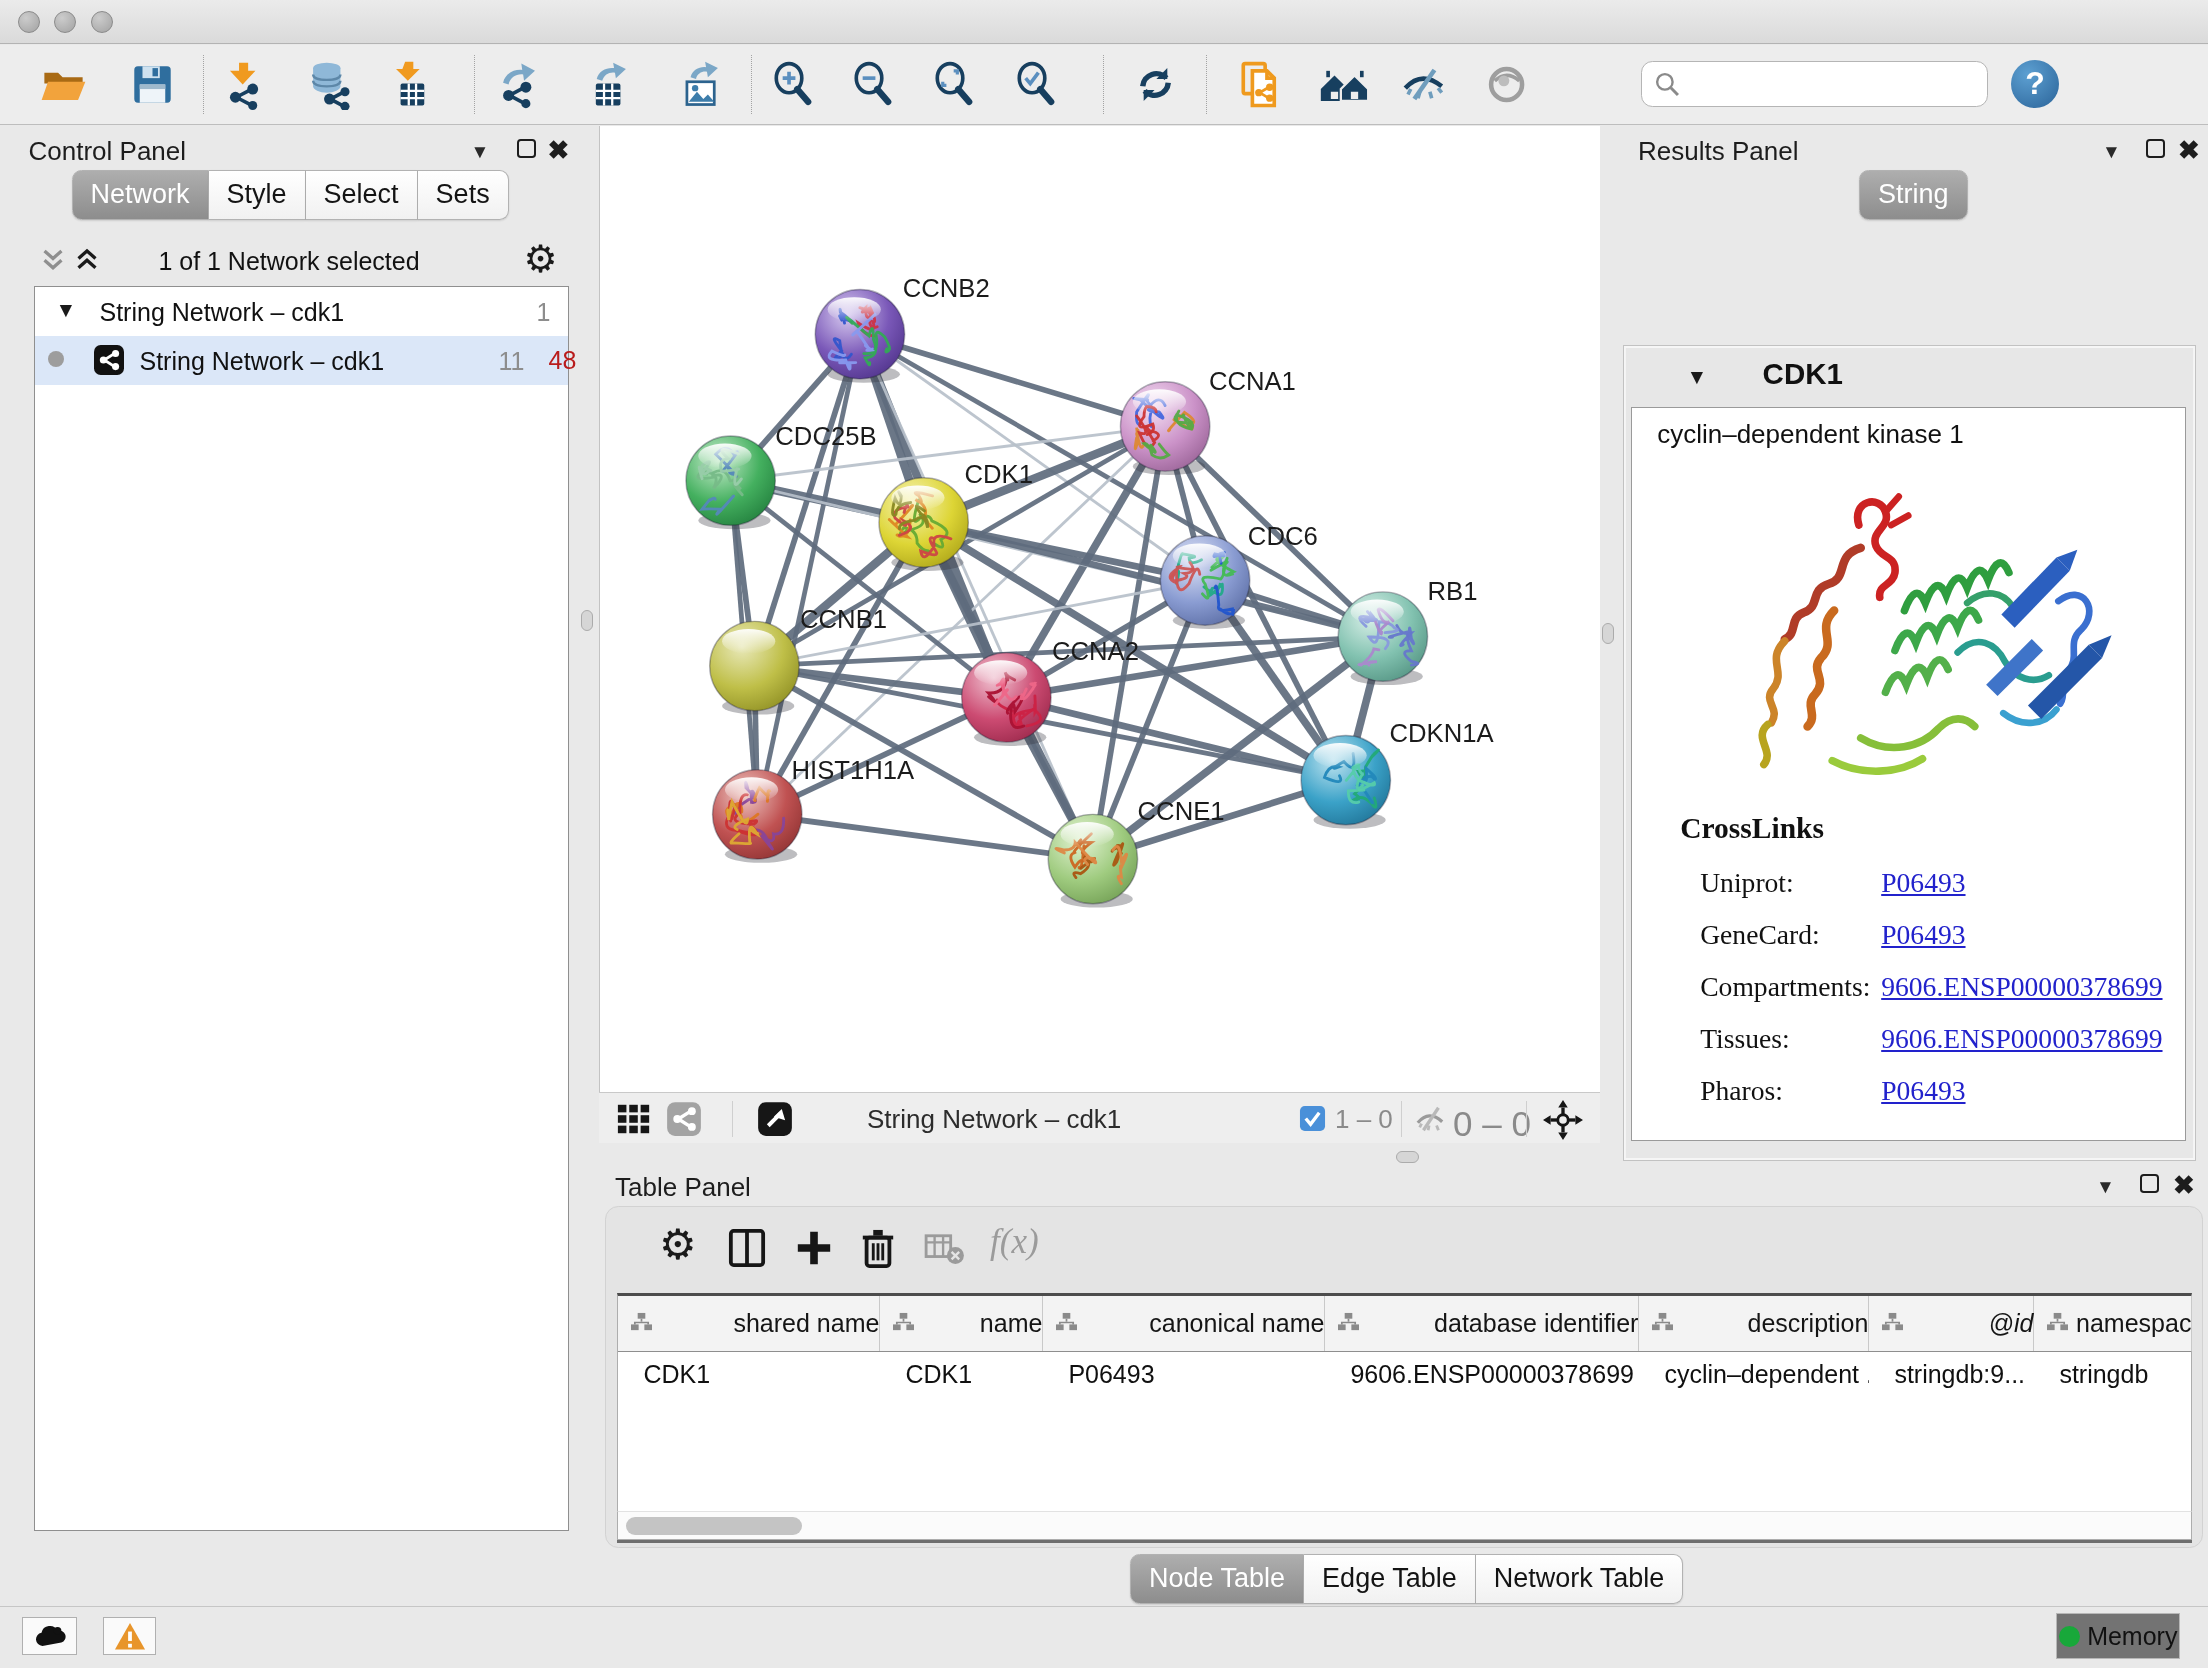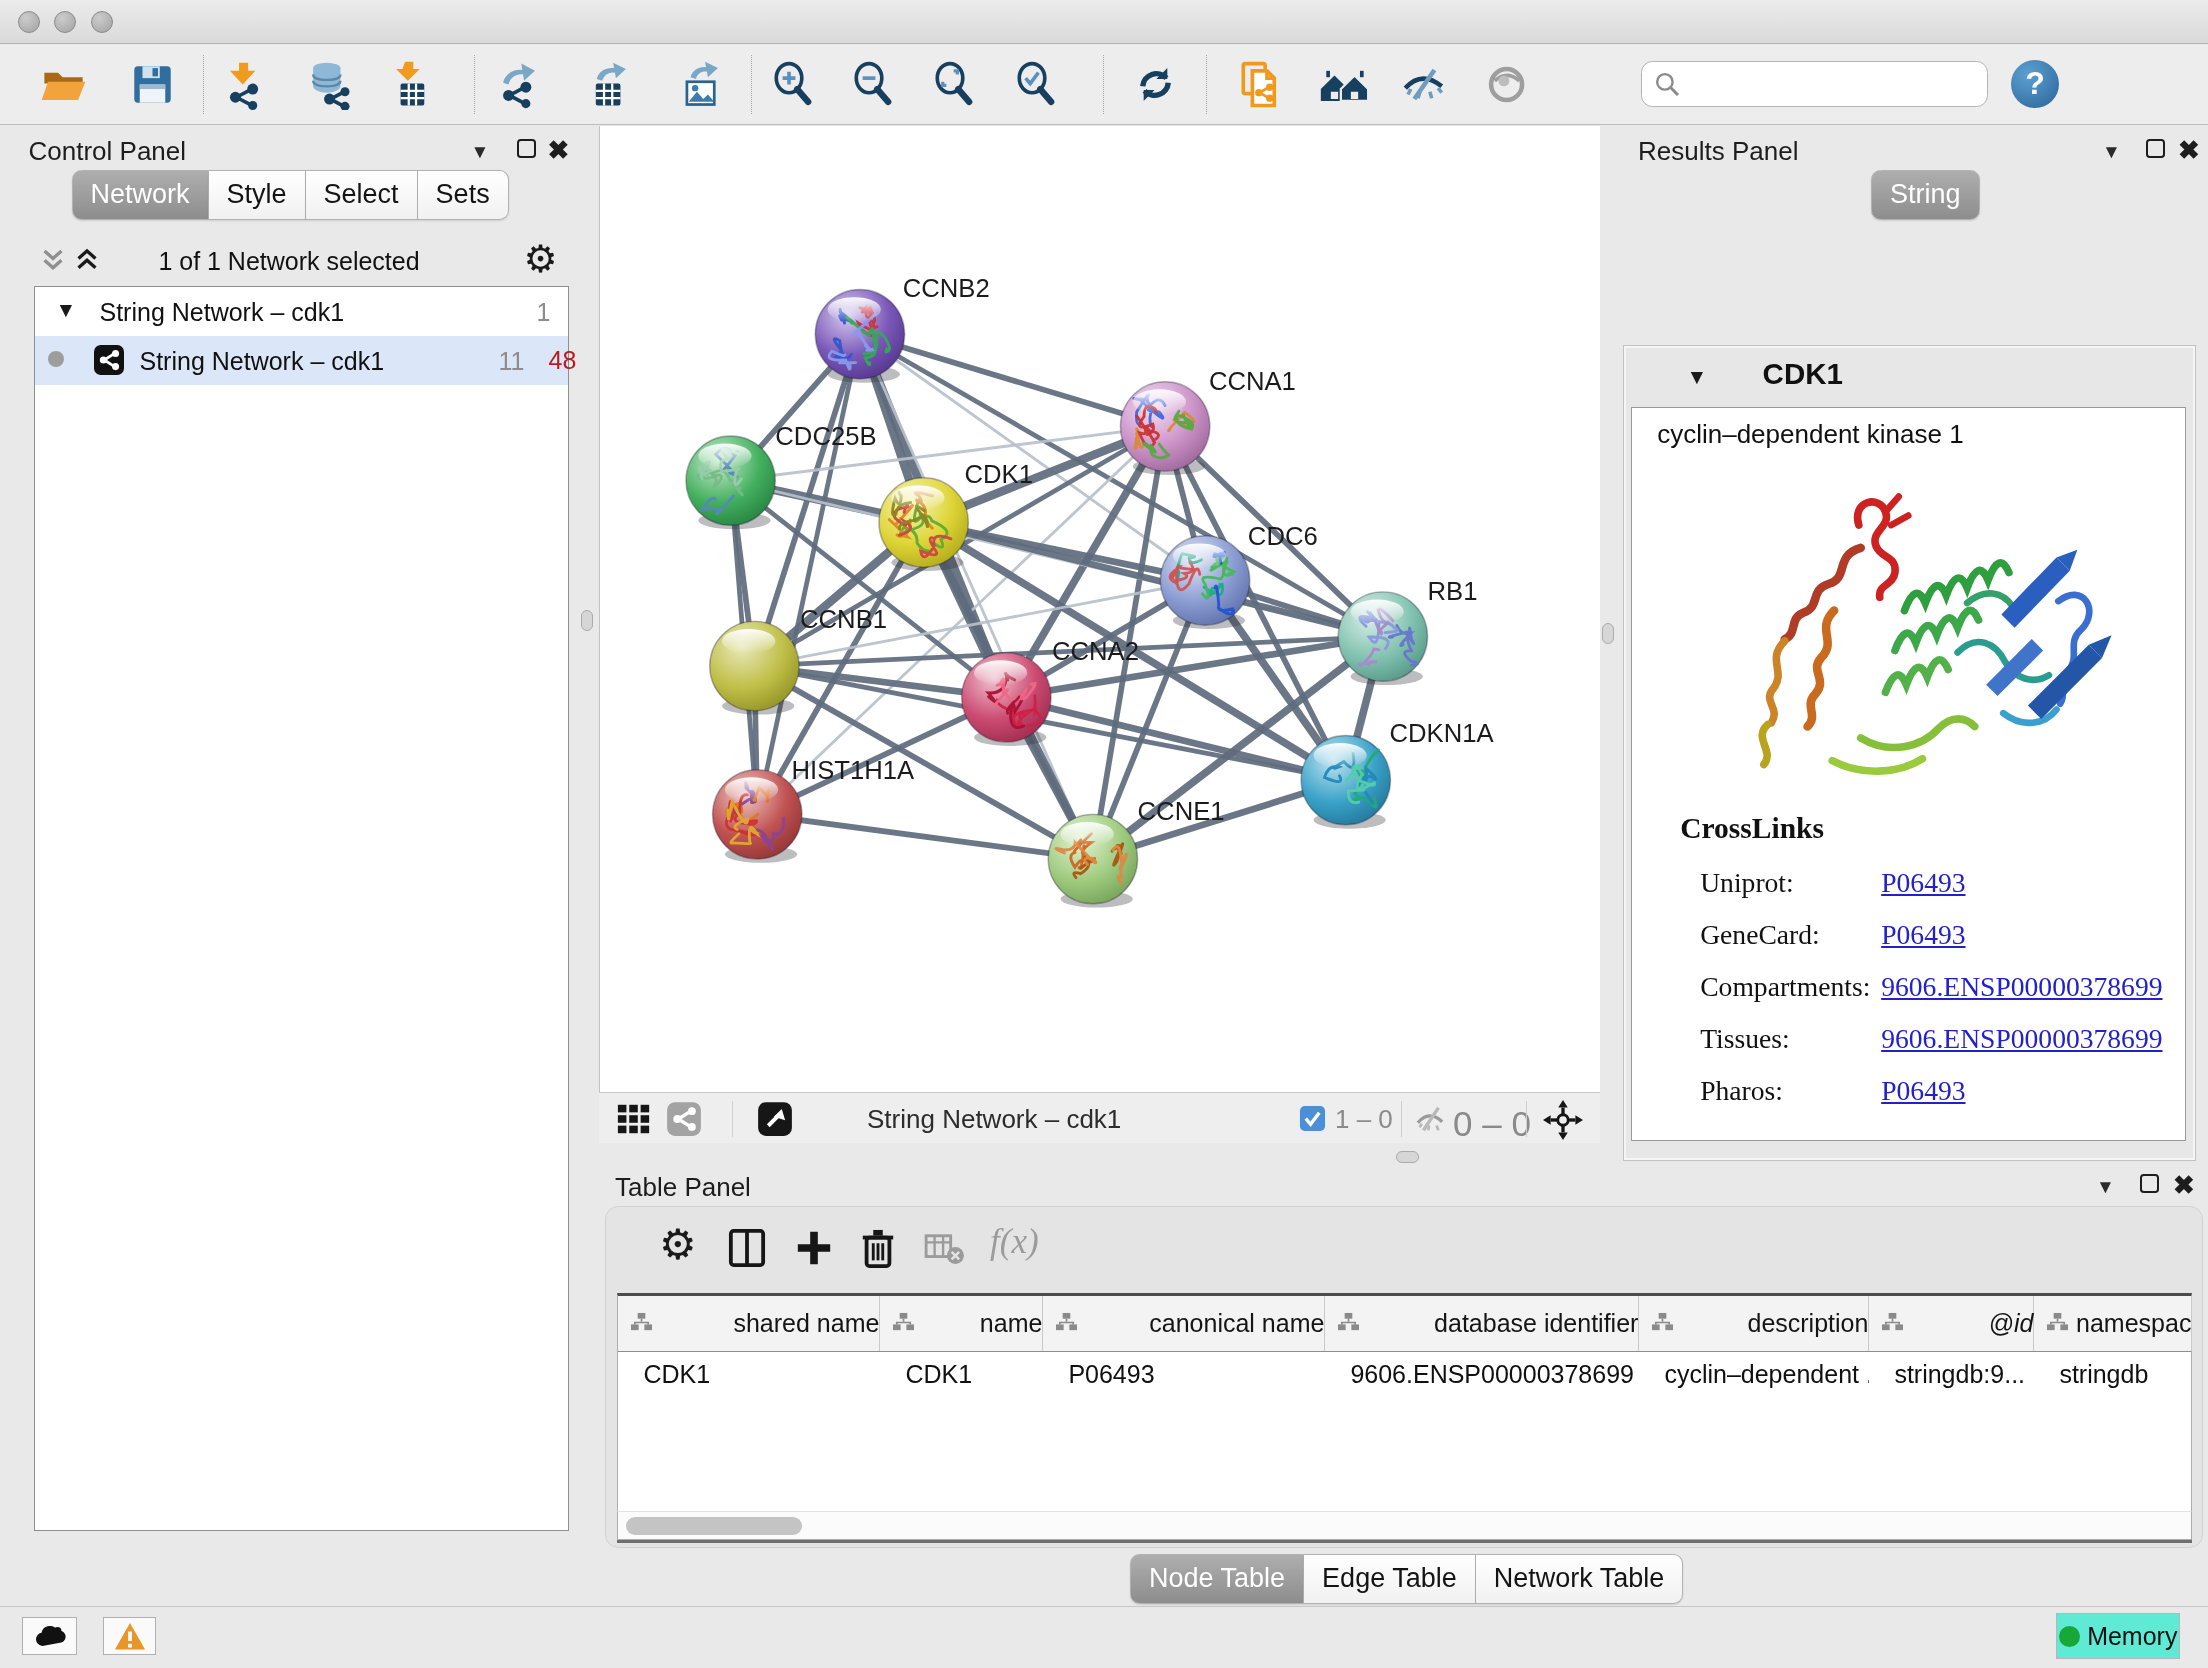--- a/index.html
+++ b/index.html
@@ -586,21 +586,21 @@
 </div>
 
 <div class="oval" style="left:1396px;top:1151px;width:23px;height:12.4px"></div>
 
 <div class="abs" id="results-panel" style="left:1615px;top:125px;width:586px;height:1039px">
   <div class="phdr-title" style="left:23px;top:11.4px">Results Panel</div>
   <div class="hcaret" style="left:487px;top:16px">▼</div>
   <div class="hfloat" style="left:531px;top:14.3px"></div>
   <div class="hclose" style="left:563px;top:9.5px">✖</div>
 
-  <div class="seg" style="left:256px;top:45px">
+  <div class="seg" style="left:244px;top:45px">
     <div class="tab sel" style="border-radius:9.5px">String</div>
   </div>
 
 
   <div class="gbox" style="left:7.6px;top:220px;width:573px;height:816px">
     <span class="abs" style="left:63px;top:19px;font-size:21px;color:#1a1a1a">▼</span>
     <span class="abs" style="left:139px;top:11.4px;font-size:29.5px;font-weight:bold">CDK1</span>
     <div class="abs" style="left:7.6px;top:61px;width:555px;height:734px;background:#fff;border:1.9px solid #9a9a9a">
       <div class="abs" style="left:25px;top:11.4px;font-size:26px">cyclin–dependent kinase 1</div>
       <svg class="abs" style="left:86px;top:81px" width="409" height="342" viewBox="0 0 430 360">
@@ -783,17 +783,17 @@
       <circle cx="26" cy="6" r="4" fill="#111"></circle>
     </svg>
 </div>
 <div class="statbtn" style="left:103px;top:1617px;width:53px;height:38px">
   <svg width="32" height="28.5" viewBox="0 0 34 30">
       <path d="M17 1l16 28H1z" fill="#e8952b"></path>
       <rect x="15" y="10" width="4" height="10" fill="#fff"></rect>
       <rect x="15" y="23" width="4" height="4" fill="#fff"></rect>
     </svg>
 </div>
-<div class="statbtn" style="left:2056px;top:1613px;width:124px;height:46px;background:#5eead4;border:1.9px solid #b7b7b7">
+<div class="statbtn" style="left:2056px;top:1613px;width:124px;height:46px;background:#737373;border:1.9px solid #b7b7b7">
   <span style="width:21px;height:21px;border-radius:50%;background:#18a83a;margin-right:7.6px"></span>
   <span style="font-size:25px">Memory</span>
 </div>
 
 
 </body></html>

